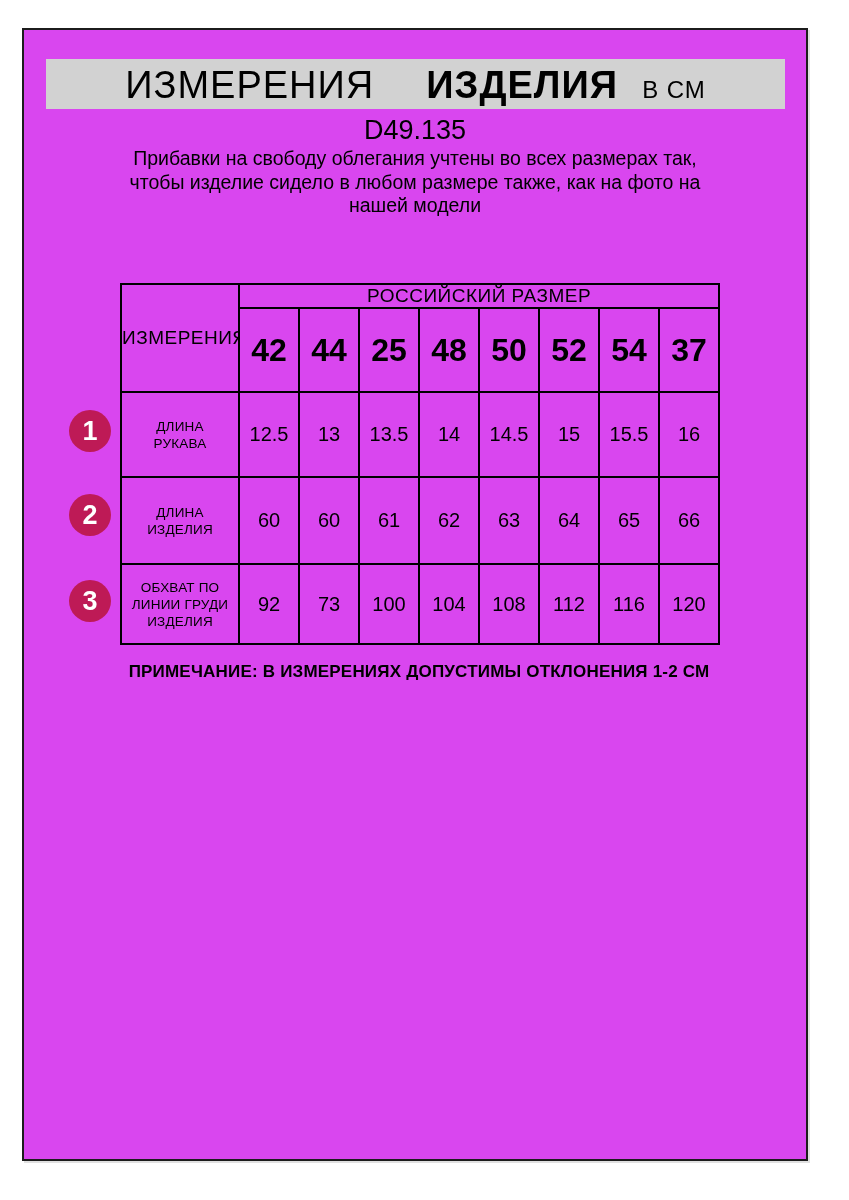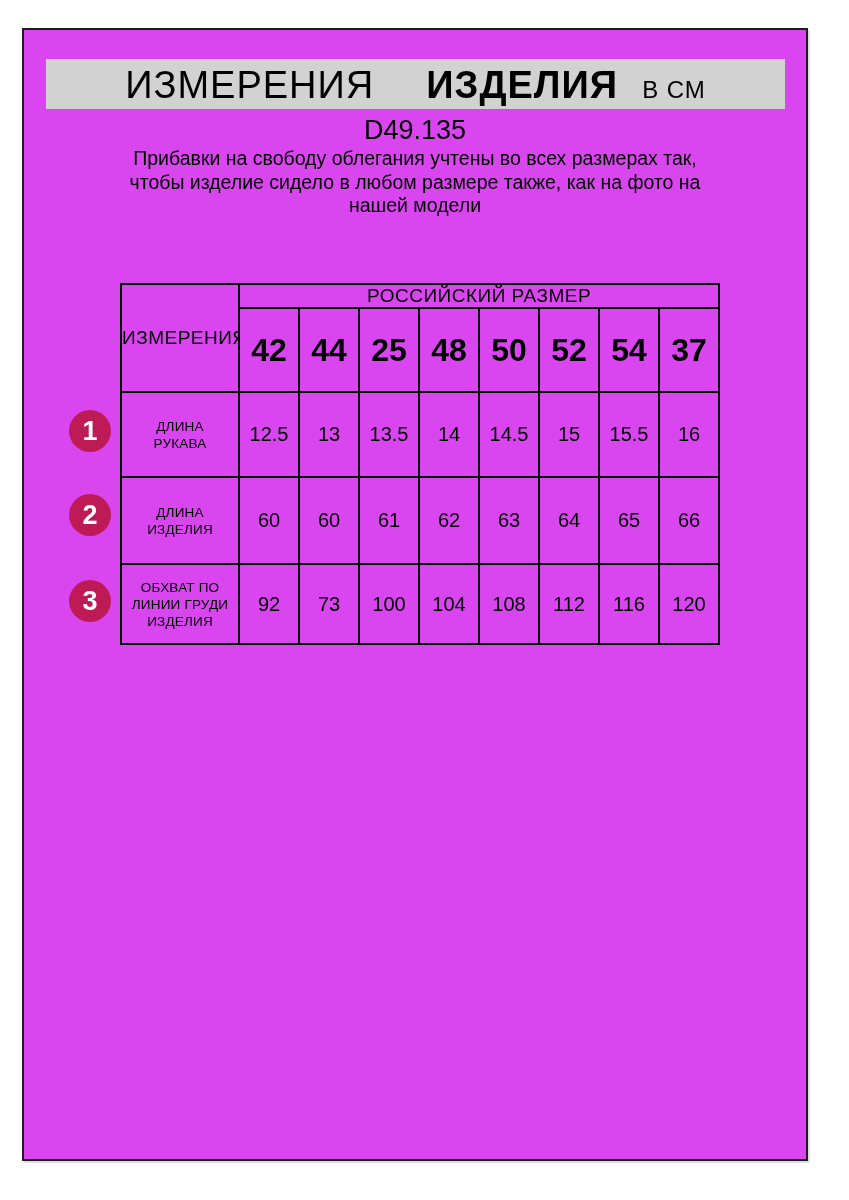--- a/index.html
+++ b/index.html
@@ -141,14 +141,15 @@
       <td class="val">116</td>
       <td class="val">120</td>
     </tr>
   </tbody>
     </table>
 
   <div class="badge b1">1</div>
   <div class="badge b2">2</div>
   <div class="badge b3">3</div>
 
+  <div class="note">ПРИМЕЧАНИЕ: В ИЗМЕРЕНИЯХ ДОПУСТИМЫ ОТКЛОНЕНИЯ 1-2 СМ</div>
 
 </div>
 
 </body></html>

